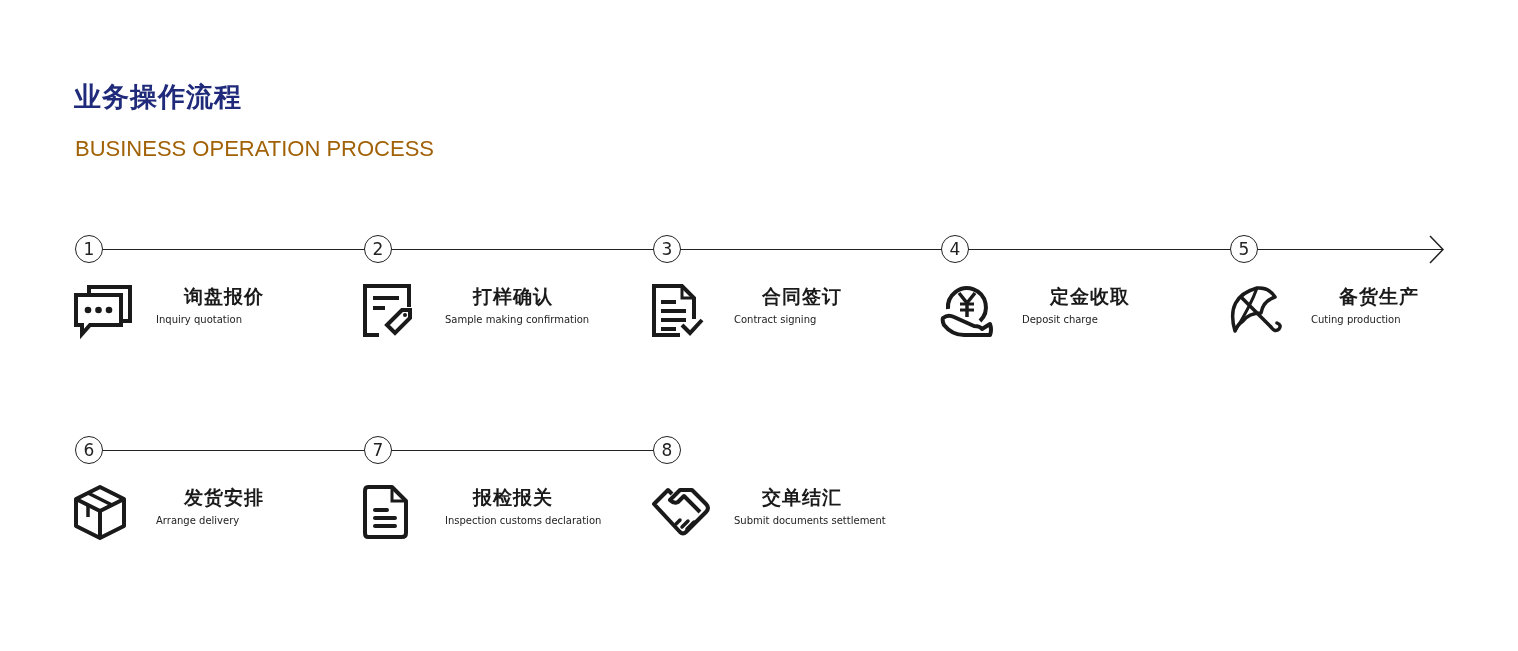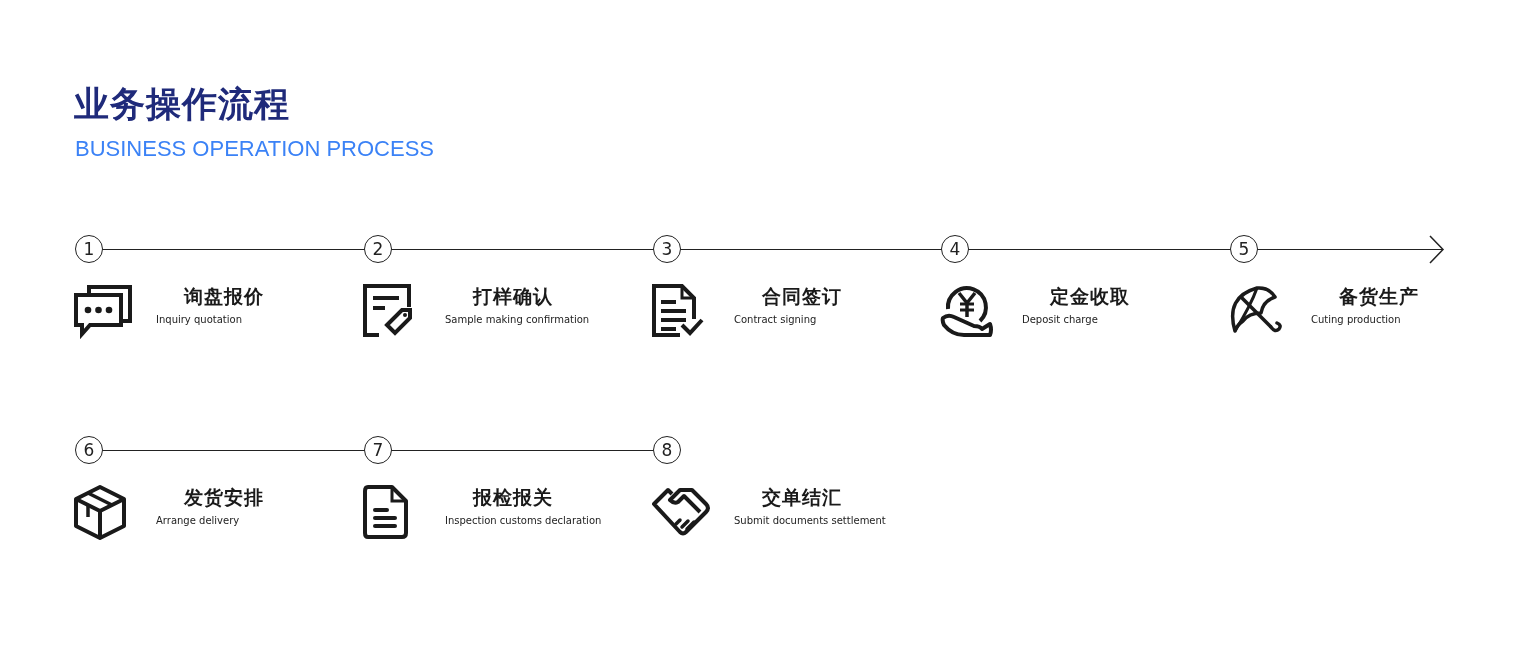--- a/index.html
+++ b/index.html
@@ -1,21 +1,21 @@
 <!DOCTYPE html>
 <html><head>
 <meta charset="utf-8">
 <style>
   html, body { margin: 0; padding: 0; background: #ffffff; }
   body { width: 1518px; height: 651px; position: relative; overflow: hidden;
          font-family: "DejaVu Sans", "Liberation Sans", sans-serif; color: #1a1a1a; }
-  .title { position: absolute; left: 74px; top: 82px; font-size: 35px; font-weight: bold;
+  .title { position: absolute; left: 74px; top: 75px; font-size: 27px; font-weight: bold;
            color: #1f2a7a; letter-spacing: 1px; line-height: 44px; white-space: nowrap; }
   .subtitle { position: absolute; left: 75px; top: 135px; font-size: 22px;
-              font-family: "Liberation Sans", sans-serif; color: #3b82f6; line-height: 28px; white-space: nowrap; }
+              font-family: "Liberation Sans", sans-serif; color: #a16207; line-height: 28px; white-space: nowrap; }
   .track { position: absolute; height: 1px; background: #222; }
   .arrow { position: absolute; }
   .node { position: absolute; width: 28px; height: 28px; border: 1.3px solid #222; border-radius: 50%;
           box-sizing: border-box; background: #fff; text-align: center; line-height: 26px;
           font-size: 17px; font-family: "DejaVu Sans", sans-serif; color: #222; }
   .step { position: absolute; width: 280px; height: 80px; }
   .step .icon { position: absolute; left: 0; top: 0; width: 58px; height: 58px; }
   .step .zh { position: absolute; left: 82px; top: 0; font-size: 19px; font-weight: bold; color: #1a1a1a;
               line-height: 26px; white-space: nowrap; letter-spacing: 1px; margin-left: 28px; }
   .step .en { position: absolute; left: 82px; top: 27px; font-size: 10px; color: #222; line-height: 20px;

